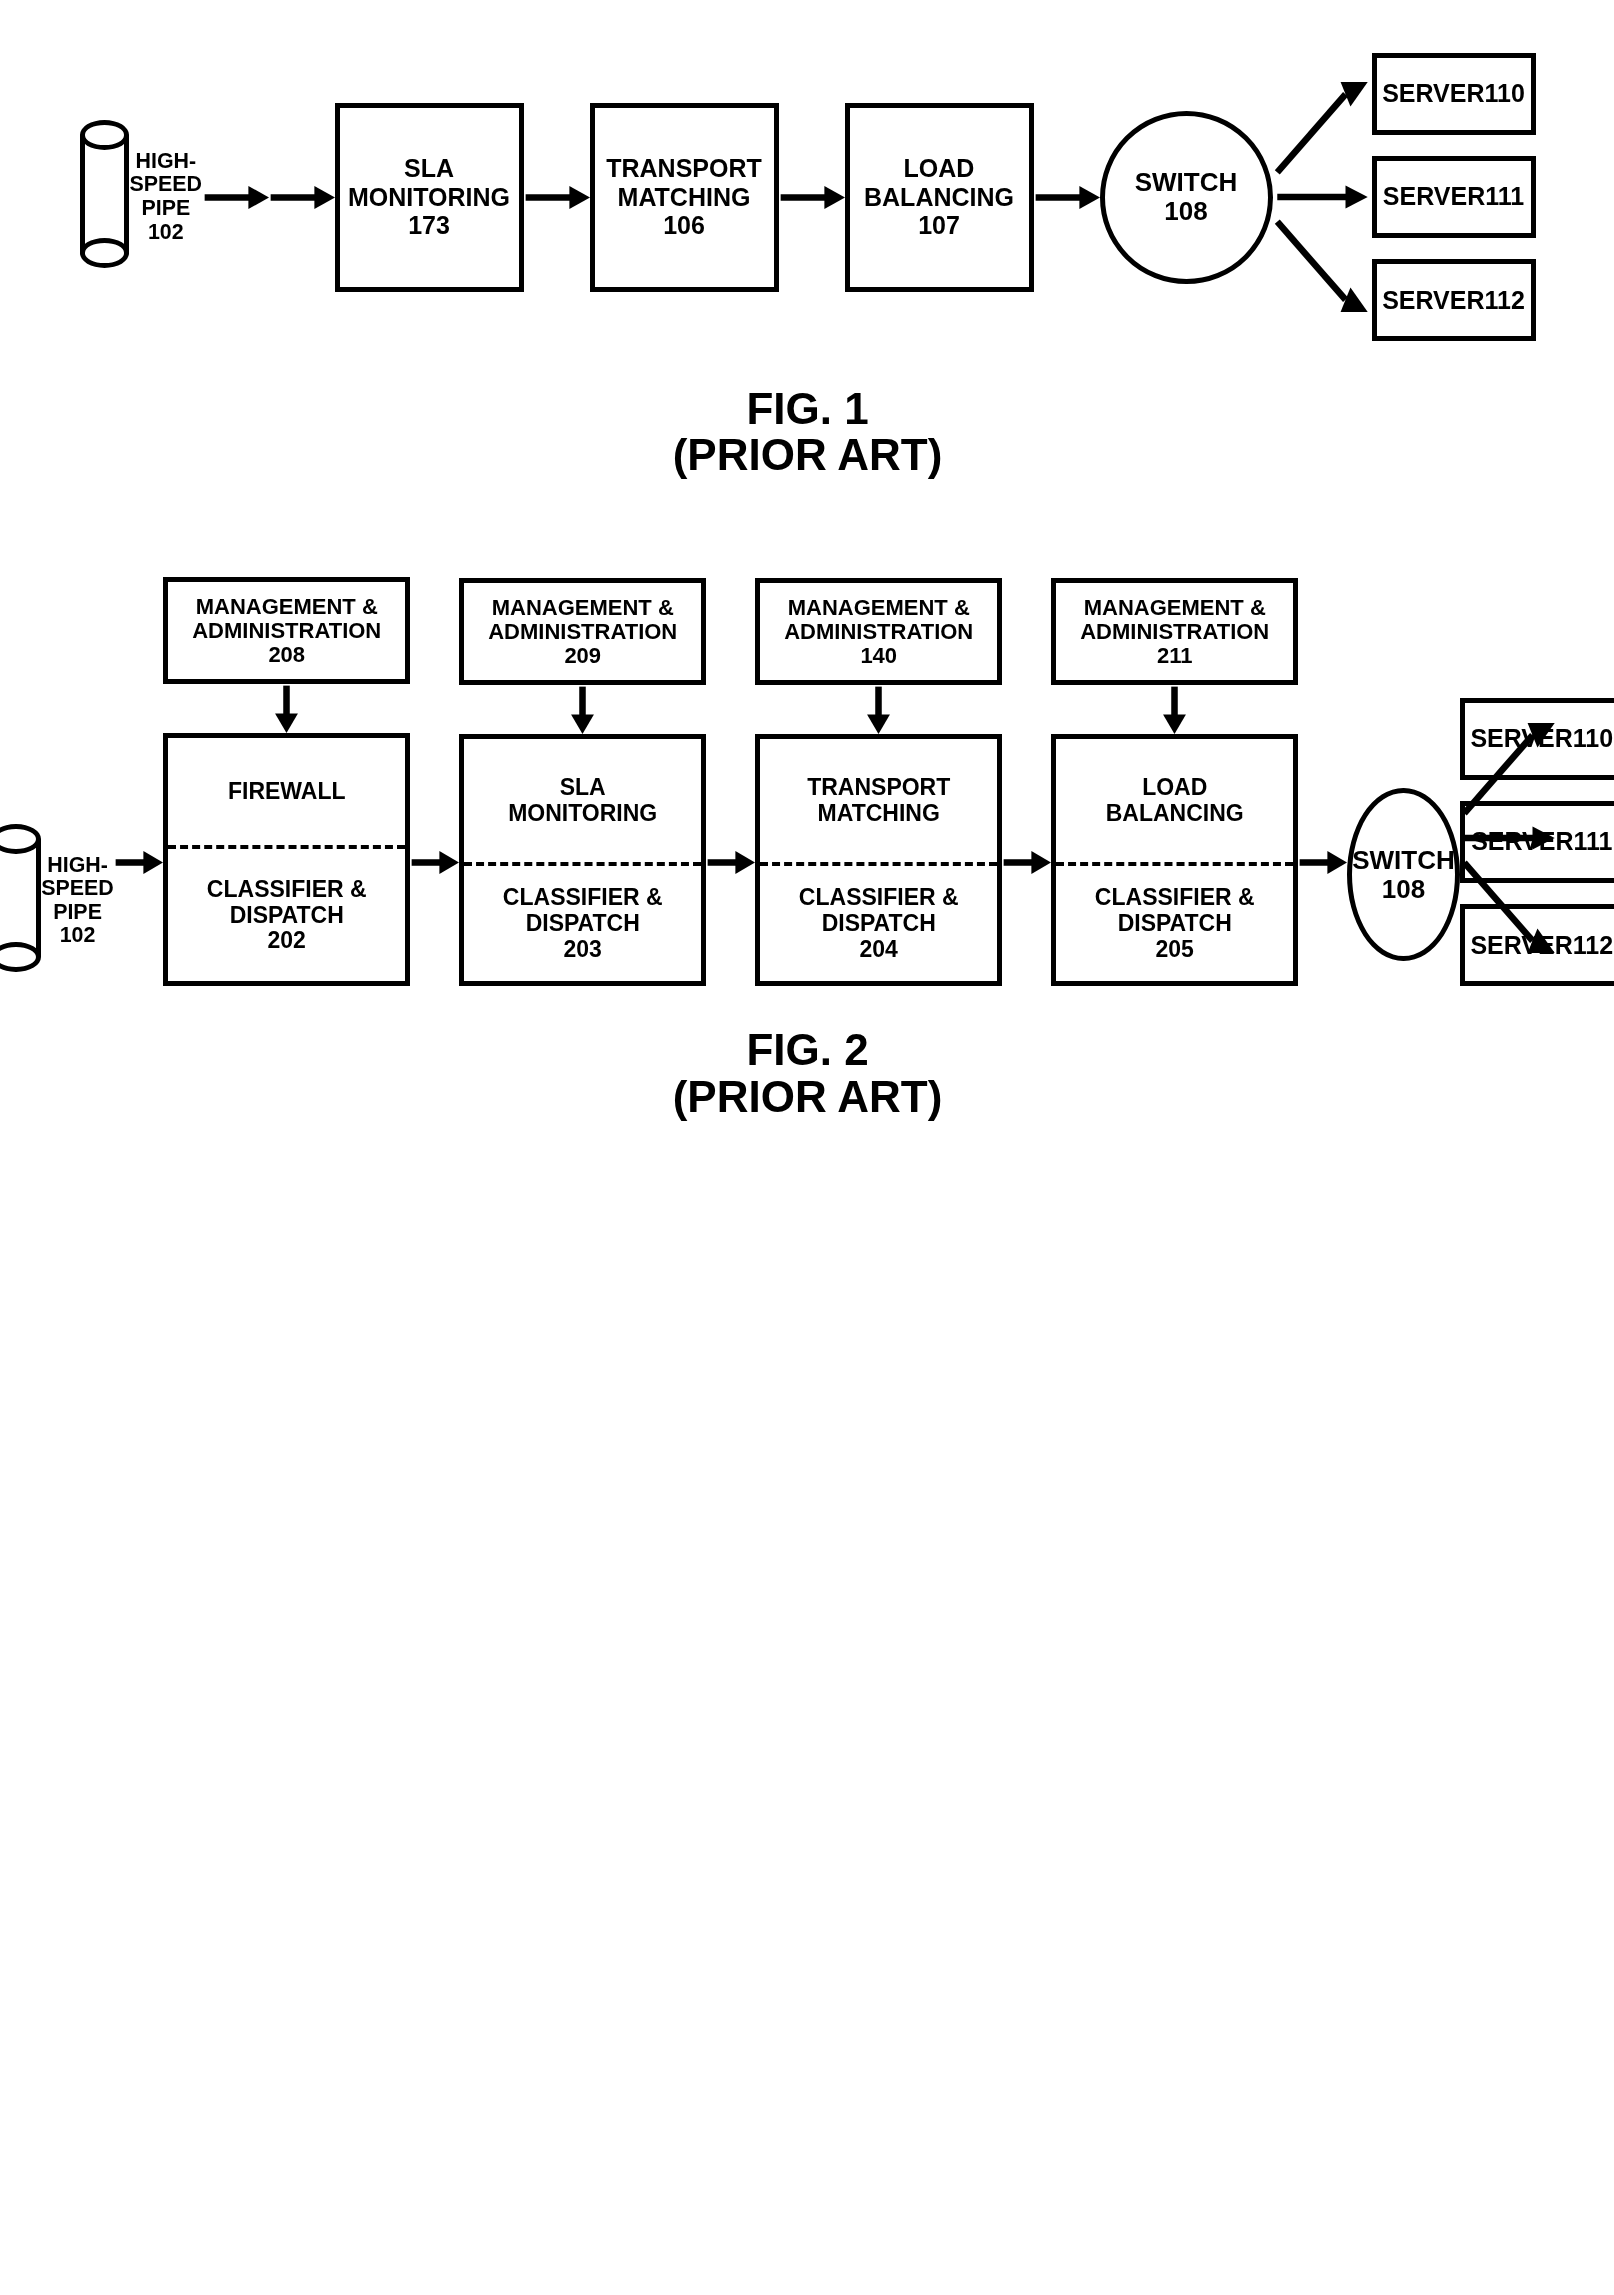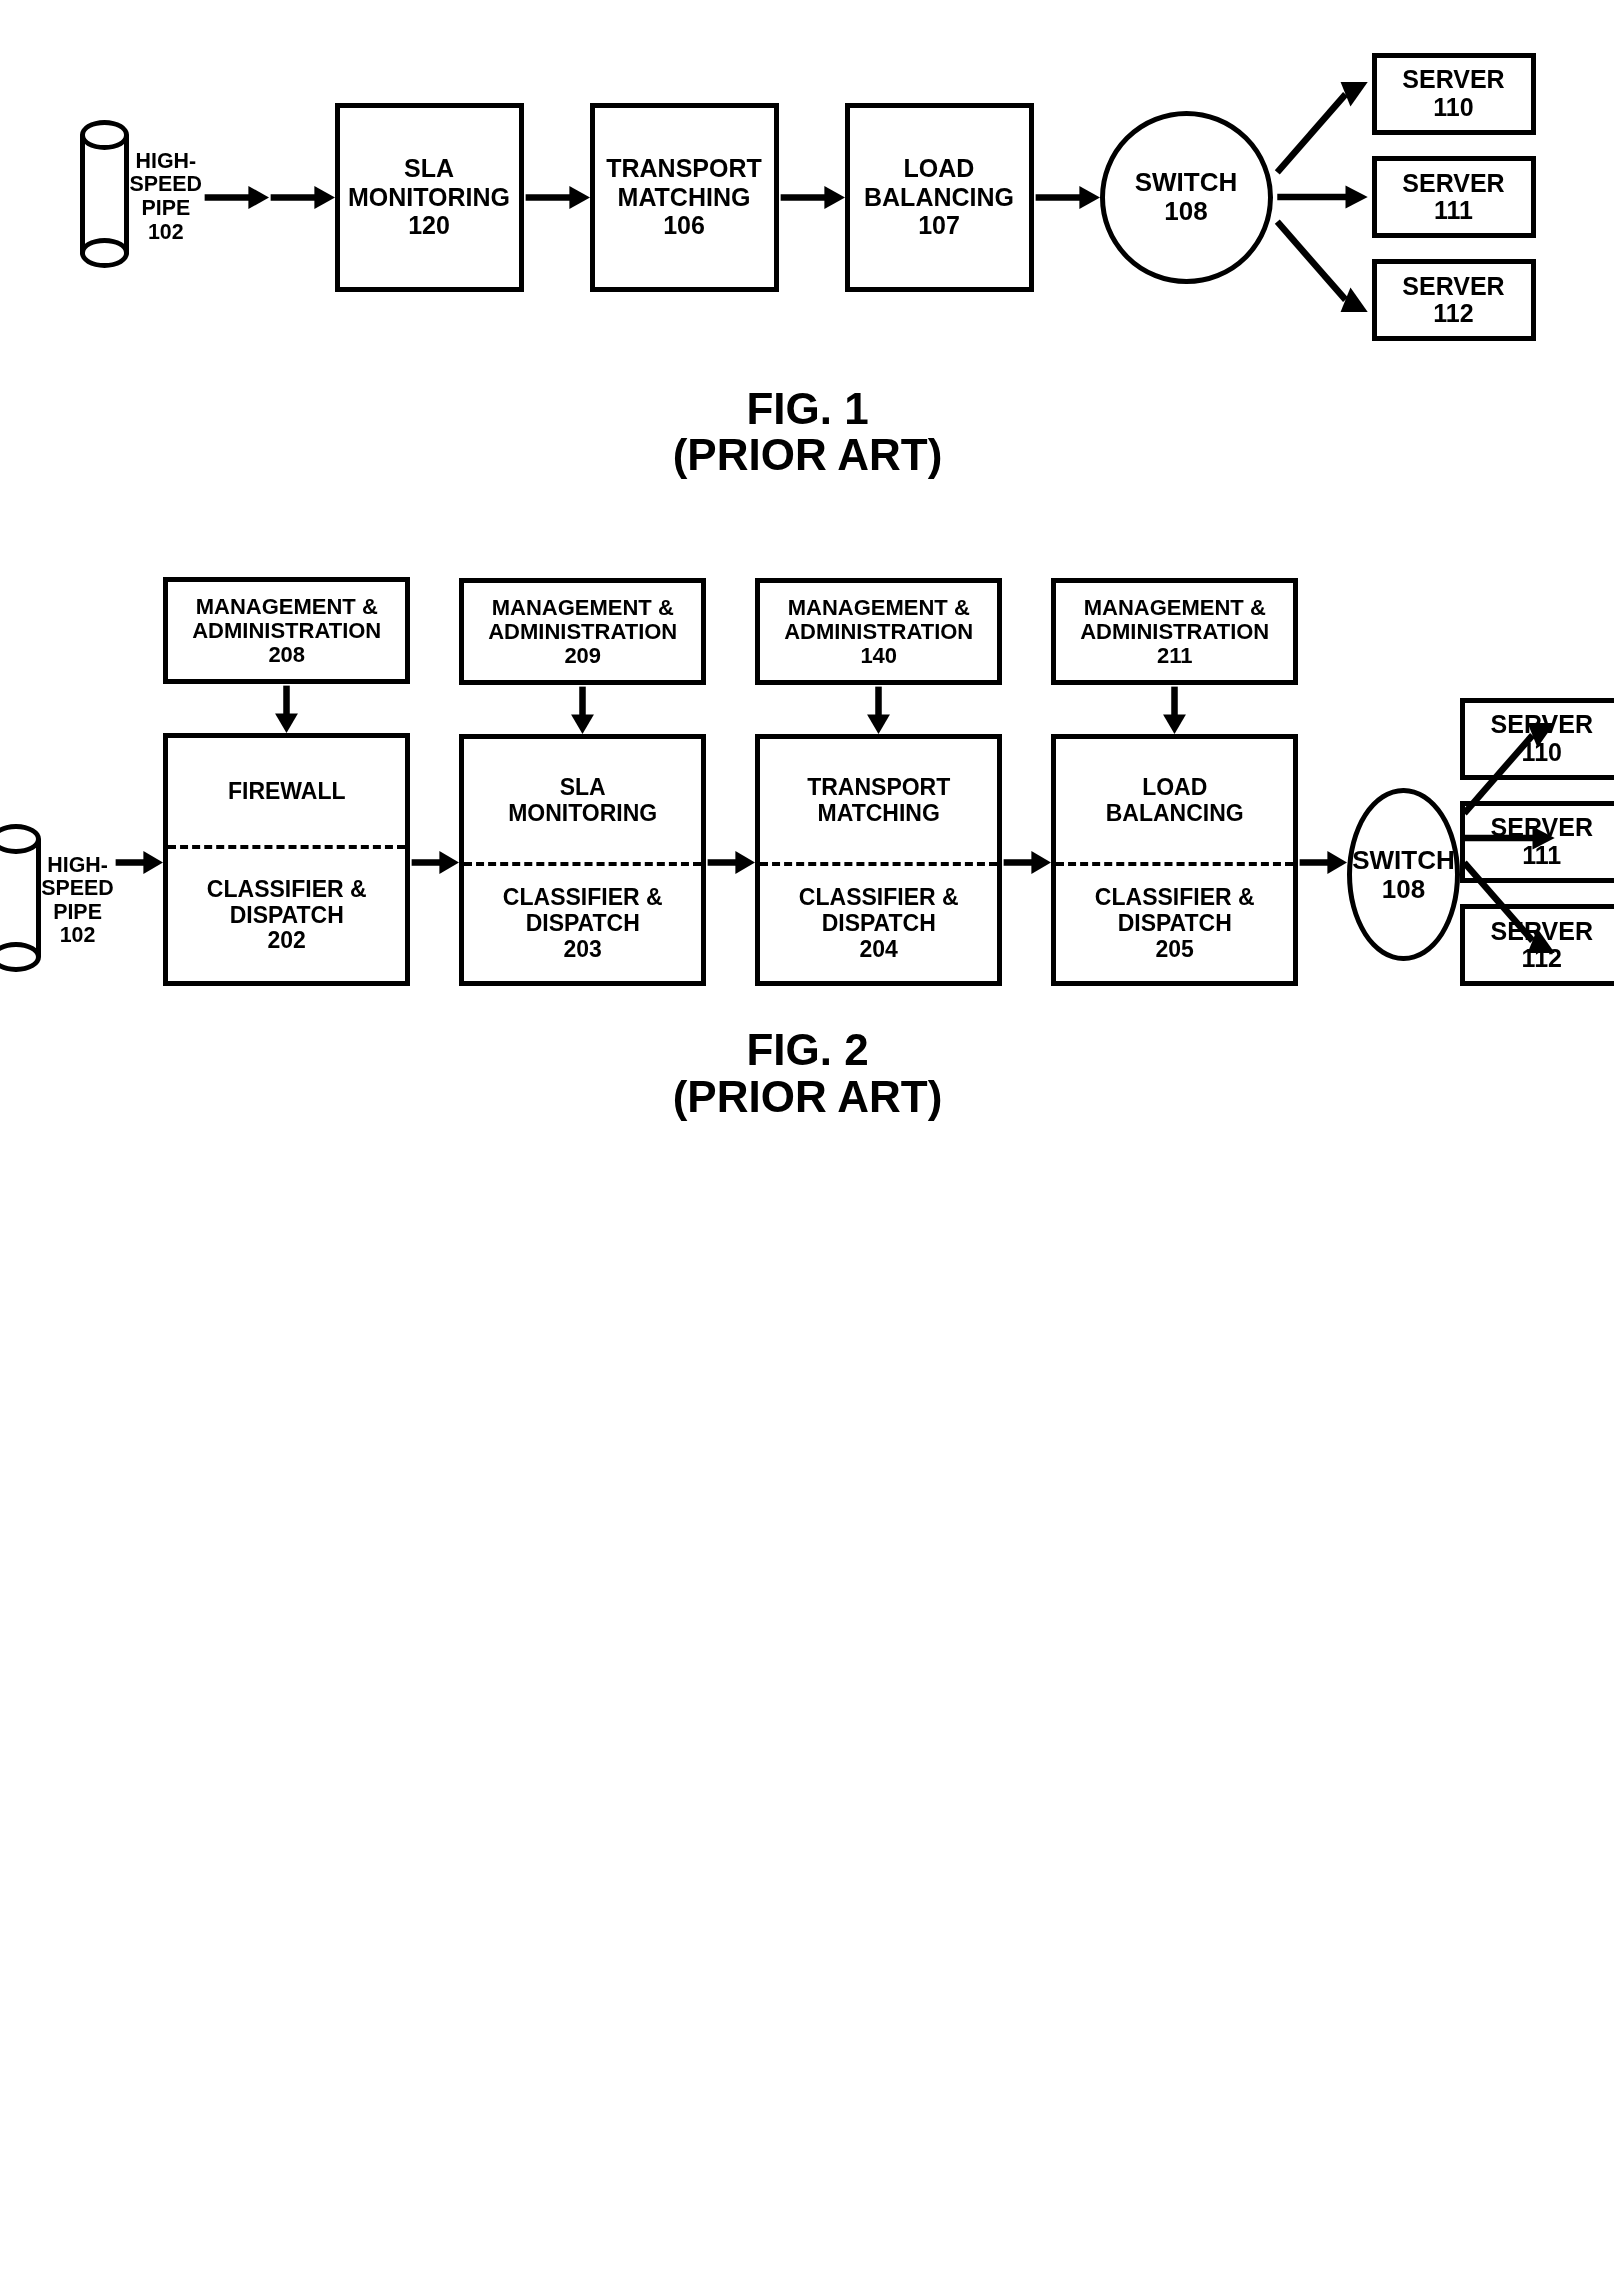--- a/index.html
+++ b/index.html
@@ -130,21 +130,21 @@
     flex-direction: column;
     gap: 21.4px;
     margin-left: 0;
   }
   .server-box {
     width: 164px;
     height: 82px;
     border: 5.8px solid #000;
     font-weight: bold; font-size: 25px;
     line-height: 1.1;
-    display: flex; flex-direction: column;
+    display: flex; flex-direction: row;
     align-items: center; justify-content: center;
   }
   .switch-to-servers {
     position: relative;
     width: 99px;
     height: 296px;
   }
   .switch-to-servers svg {
     position: absolute; inset:0;
   }
@@ -192,21 +192,21 @@
     <div class="f1-boxes">
       <div class="arrow">
         <svg width="66" height="33" viewBox="0 0 80 40">
             <line x1="2" y1="20" x2="58" y2="20" stroke="#000" stroke-width="8"></line>
             <polygon points="55,6 80,20 55,34" fill="#000"></polygon>
           </svg>
       </div>
       <div class="box f1-box">
         <span>SLA</span>
         <span>MONITORING</span>
-        <span>120</span>
+        <span>173</span>
       </div>
       <div class="arrow">
         <svg width="66" height="33" viewBox="0 0 80 40">
             <line x1="2" y1="20" x2="58" y2="20" stroke="#000" stroke-width="8"></line>
             <polygon points="55,6 80,20 55,34" fill="#000"></polygon>
           </svg>
       </div>
       <div class="box f1-box">
         <span>TRANSPORT</span>
         <span>MATCHING</span>

